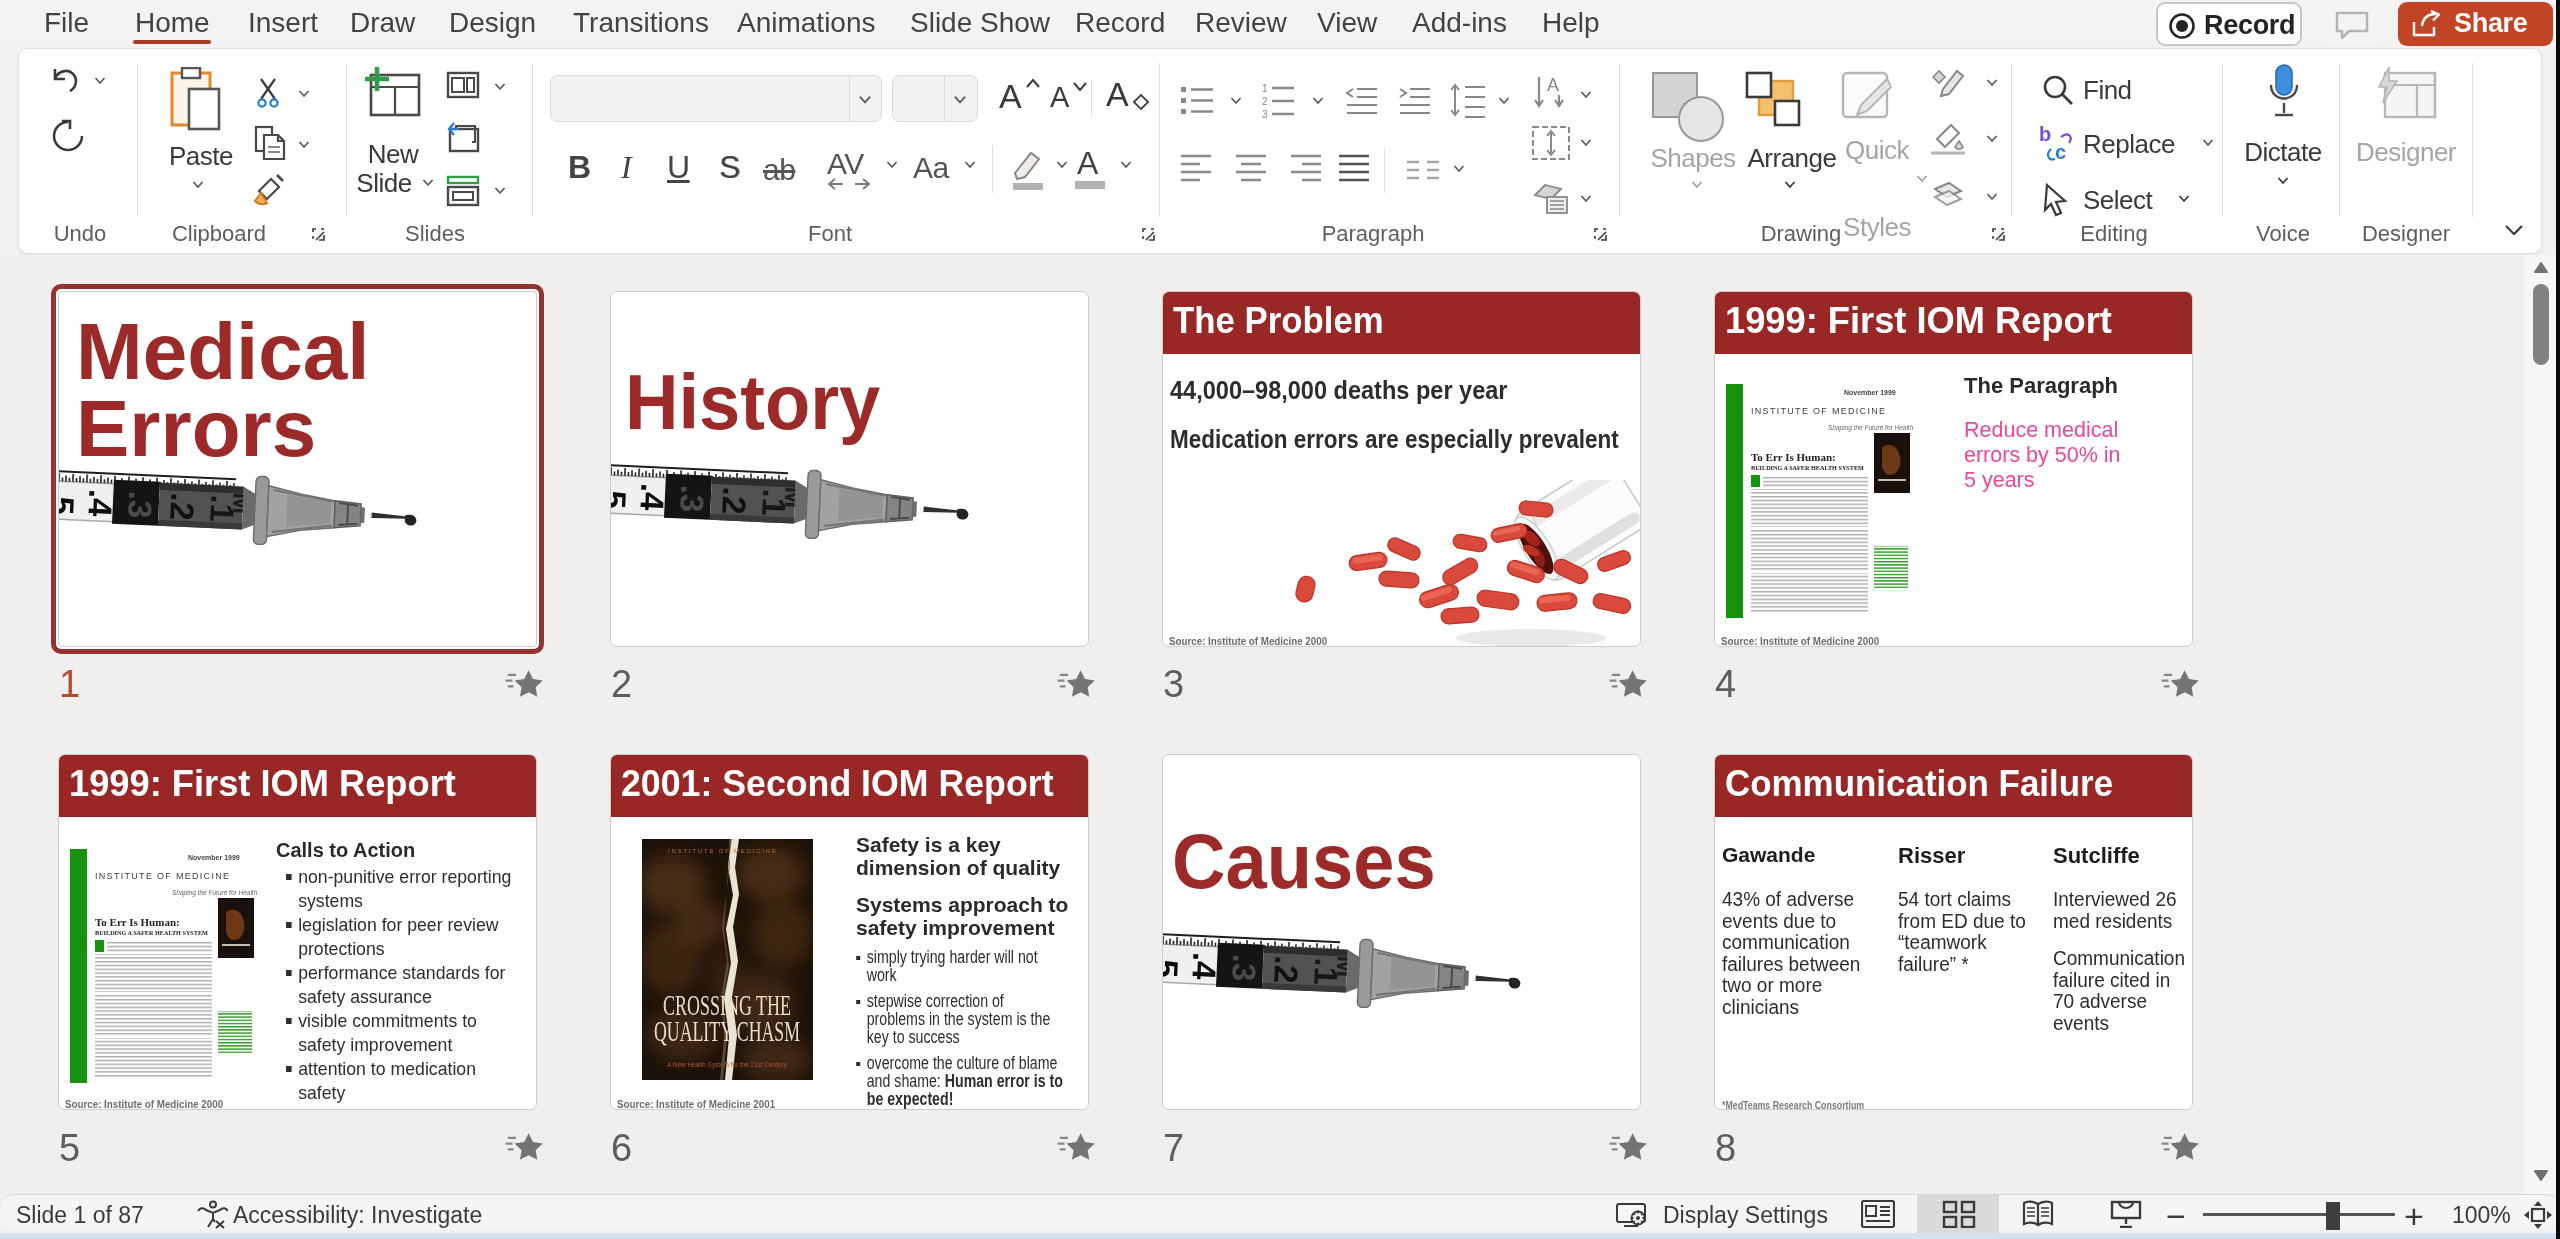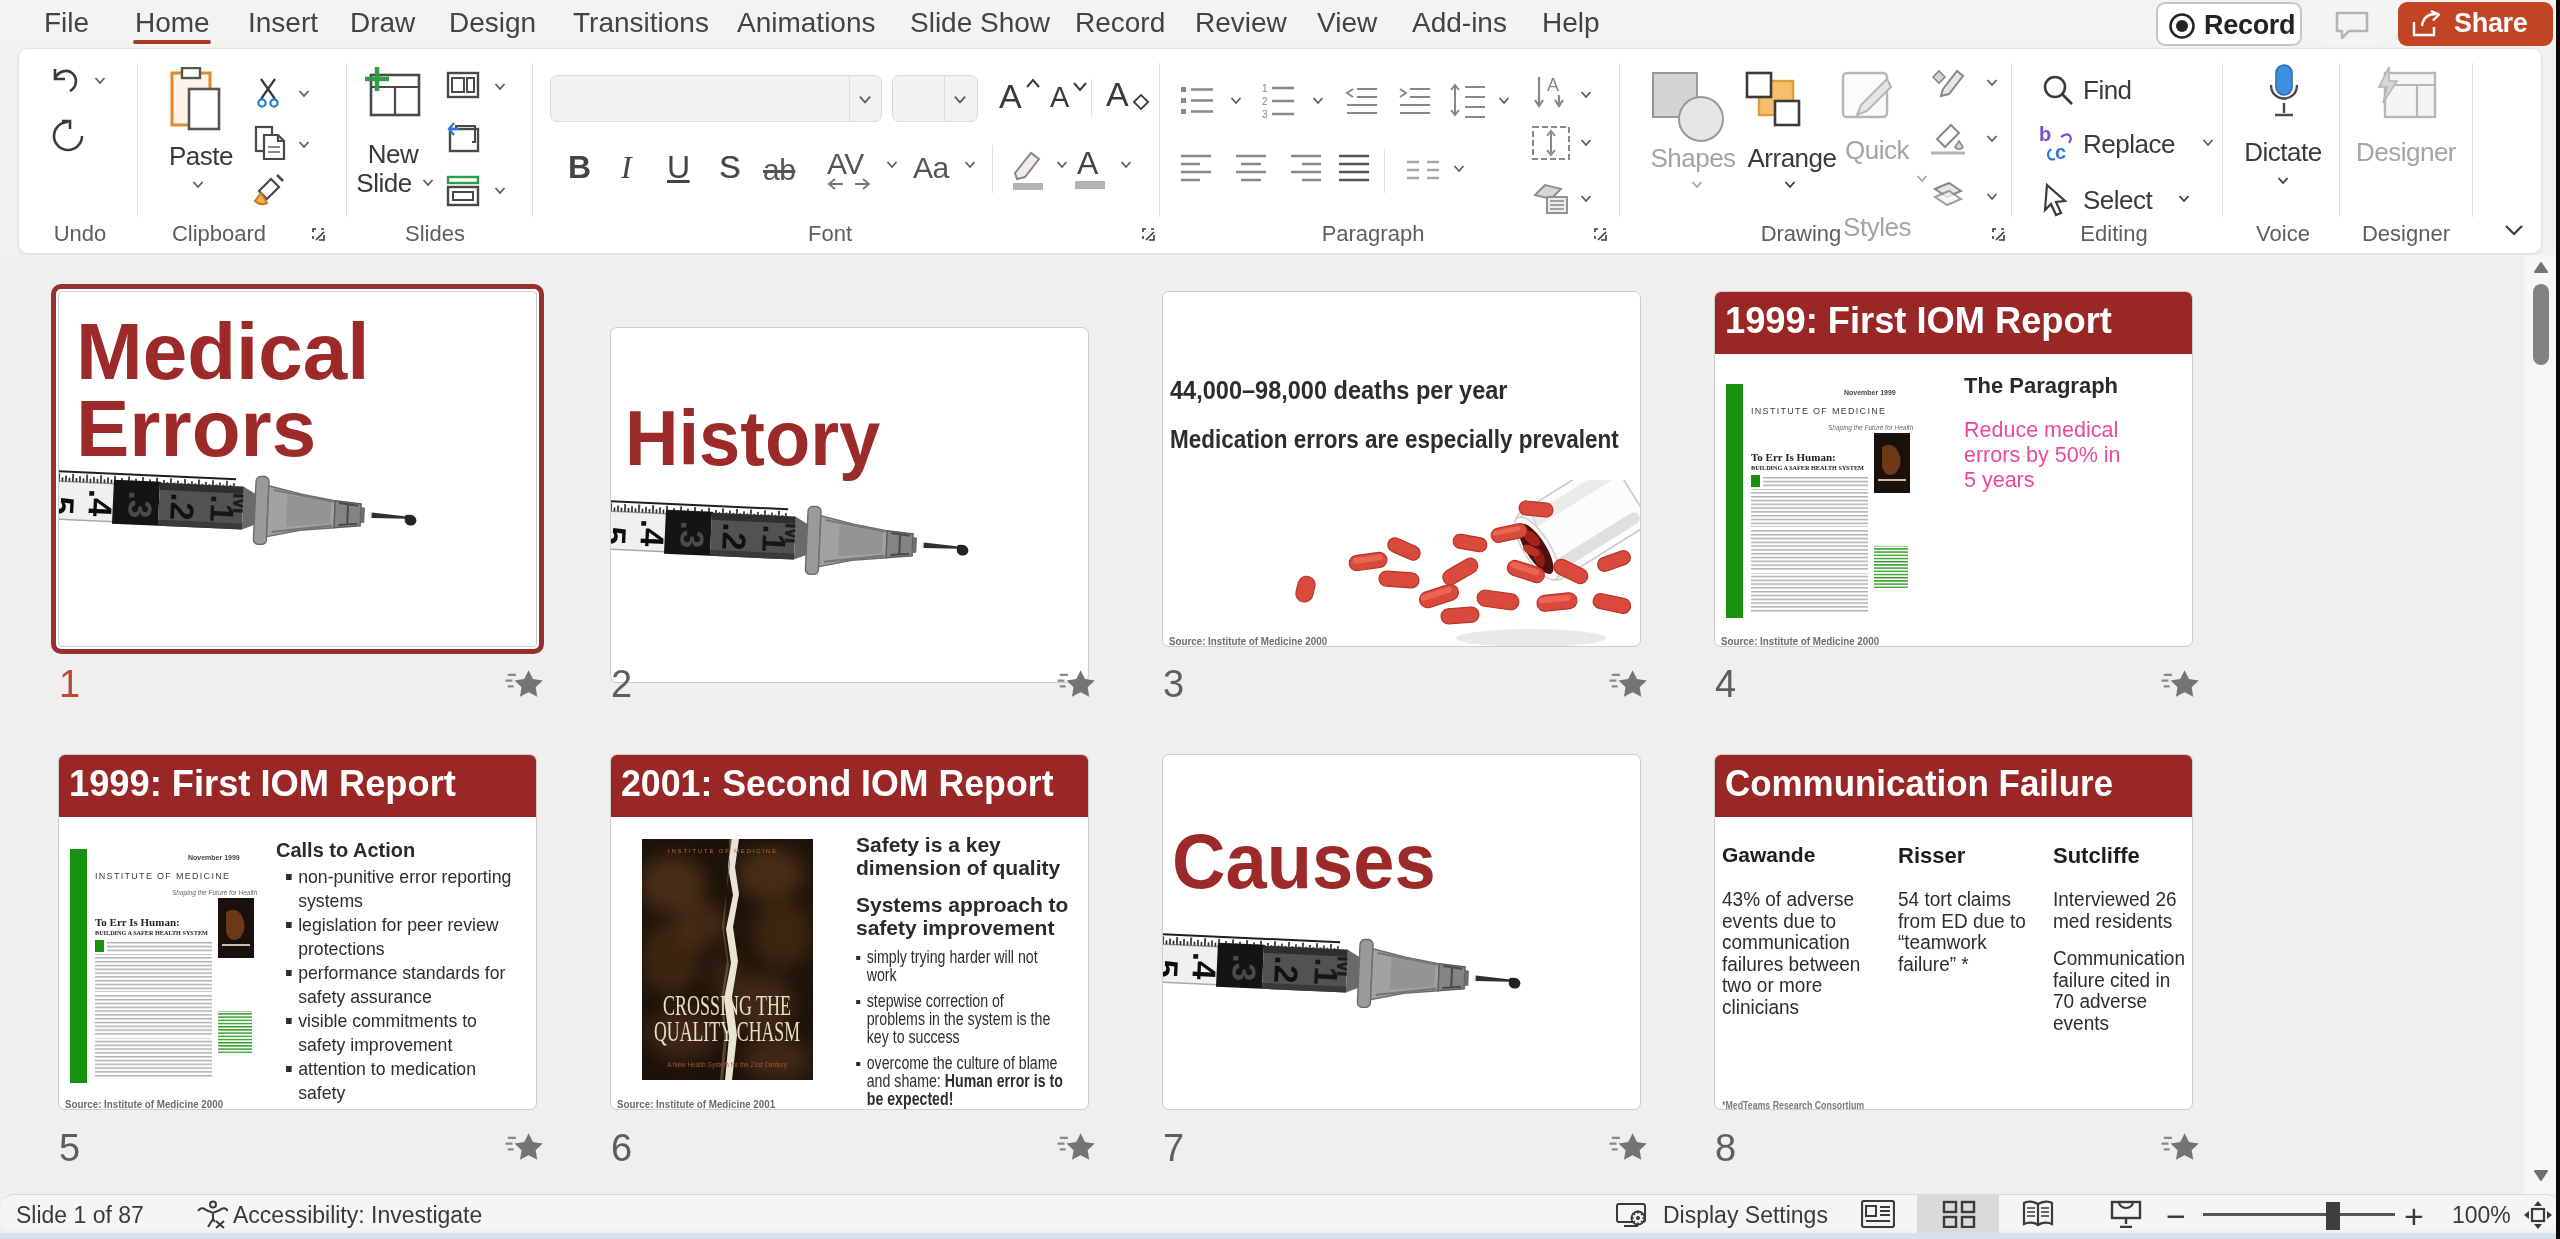--- a/index.html
+++ b/index.html
@@ -555,32 +555,35 @@
   <div class="bigtitle" style="left:17px;top:21px;font-size:80px;line-height:77px;">Medical<br>Errors</div>
   <svg class="abs" style="left:-16px;top:168px;" width="402" height="85" viewBox="0 0 402 85">
       <use href="#syringe"></use>
     </svg>
 </div>
 <div class="num sel" style="left:59px;top:664px;line-height:40px;">1</div>
 <svg class="star" style="left:504px;top:668px;" width="31" height="24" viewBox="0 0 34 26">
     <use href="#staricon"></use>
   </svg>
 
-<div class="slide" style="left:610px;top:291px;margin-top:36px;">
+<div class="slide" style="left:610px;top:291px;">
   <div class="bigtitle" style="left:14px;top:72px;font-size:78px;line-height:77px;transform:scaleX(0.95);transform-origin:left top;">History</div>
   <svg class="abs" style="left:-16px;top:162px;" width="402" height="85" viewBox="0 0 402 85">
       <use href="#syringe"></use>
     </svg>
 </div>
 <div class="num" style="left:611px;top:664px;line-height:40px;">2</div>
 <svg class="star" style="left:1056px;top:668px;" width="31" height="24" viewBox="0 0 34 26">
     <use href="#staricon"></use>
   </svg>
 
 <div class="slide" style="left:1162px;top:291px;">
+  <div class="band">
+      <div class="t" style="transform:scaleX(0.94);transform-origin:left top;">The Problem</div>
+    </div>
   <div class="abs" style="left:7px;top:83px;font-size:26px;font-weight:700;color:#2e2d2c;white-space:nowrap;transform:scaleX(0.905);transform-origin:left top;">44,000–98,000 deaths per year</div>
   <div class="abs" style="left:7px;top:132px;font-size:26px;font-weight:700;color:#2e2d2c;white-space:nowrap;transform:scaleX(0.865);transform-origin:left top;">Medication errors are especially prevalent</div>
   <svg class="abs" style="left:128px;top:188px;" width="350" height="168" viewBox="0 0 350 168">
       <use href="#pills"></use>
     </svg>
   <div class="src" style="left:6px;top:343px;">Source: Institute of Medicine 2000</div>
 </div>
 <div class="num" style="left:1163px;top:664px;line-height:40px;">3</div>
 <svg class="star" style="left:1608px;top:668px;" width="31" height="24" viewBox="0 0 34 26">
     <use href="#staricon"></use>

